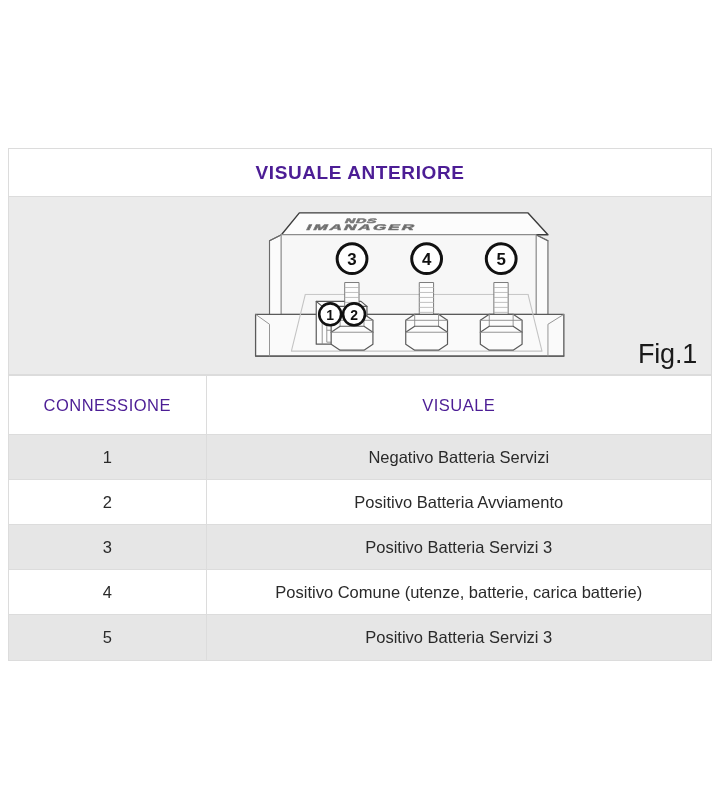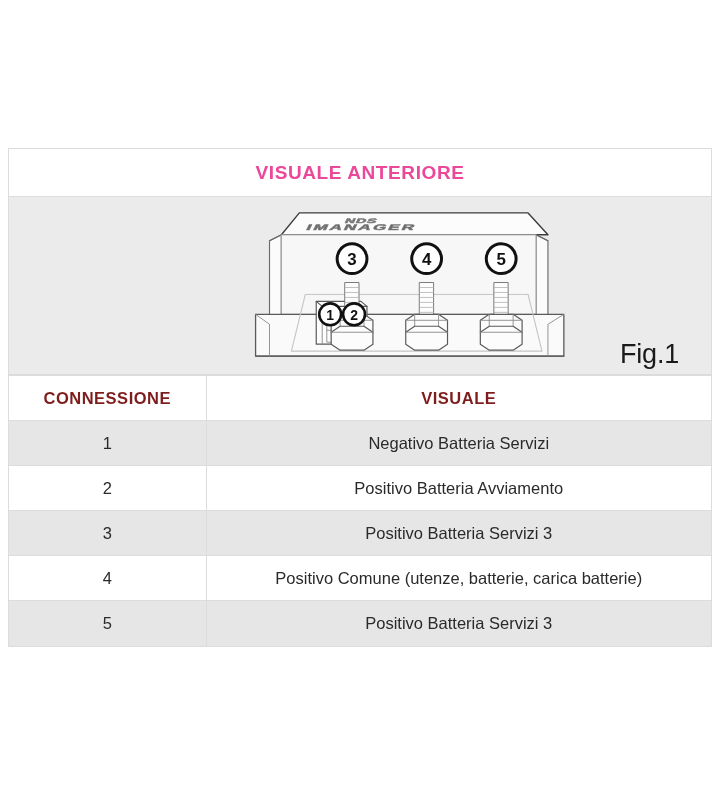--- a/index.html
+++ b/index.html
@@ -38,21 +38,21 @@
     border-bottom: 1px solid #dcdcdc;
     display: flex;
     align-items: center;
     justify-content: center;
     box-sizing: border-box;
   }
   .title-text {
     font-size: 19px;
     font-weight: 700;
     letter-spacing: 0.6px;
-    color: #ec4899;
+    color: #4c1d95;
     font-family: "Liberation Sans", sans-serif;
     text-align: left;
   }
 
   
   .figure-area {
     position: relative;
     height: 178px;
     background: #ebebeb;
     border-bottom: 1px solid #dcdcdc;
@@ -61,47 +61,47 @@
   }
   .figure-svg-wrap {
     position: absolute;
     left: 0;
     top: 0;
     width: 100%;
     height: 100%;
   }
   .fig-label {
     position: absolute;
-    right: 32px;
+    right: 14px;
     bottom: 4px;
     font-size: 27px;
     color: #1a1a1a;
     font-family: "Liberation Sans", sans-serif;
     letter-spacing: -0.2px;
   }
 
   
   table.conn-table {
     width: 100%;
     border-collapse: collapse;
     table-layout: fixed;
   }
   table.conn-table th,
   table.conn-table td {
     border: 1px solid #dcdcdc;
     text-align: center;
     box-sizing: border-box;
   }
   table.conn-table th {
-    height: 45px;
+    height: 59px;
     background: #ffffff;
     font-size: 16.5px;
-    font-weight: 700;
+    font-weight: 400;
     letter-spacing: 0.5px;
-    color: #7f1d1d;
+    color: #4c1d95;
   }
   table.conn-table td {
     height: 45px;
     font-size: 16.5px;
     font-weight: 400;
     color: #2a2a2a;
   }
   table.conn-table tr.alt td {
     background: #e6e6e6;
   }

